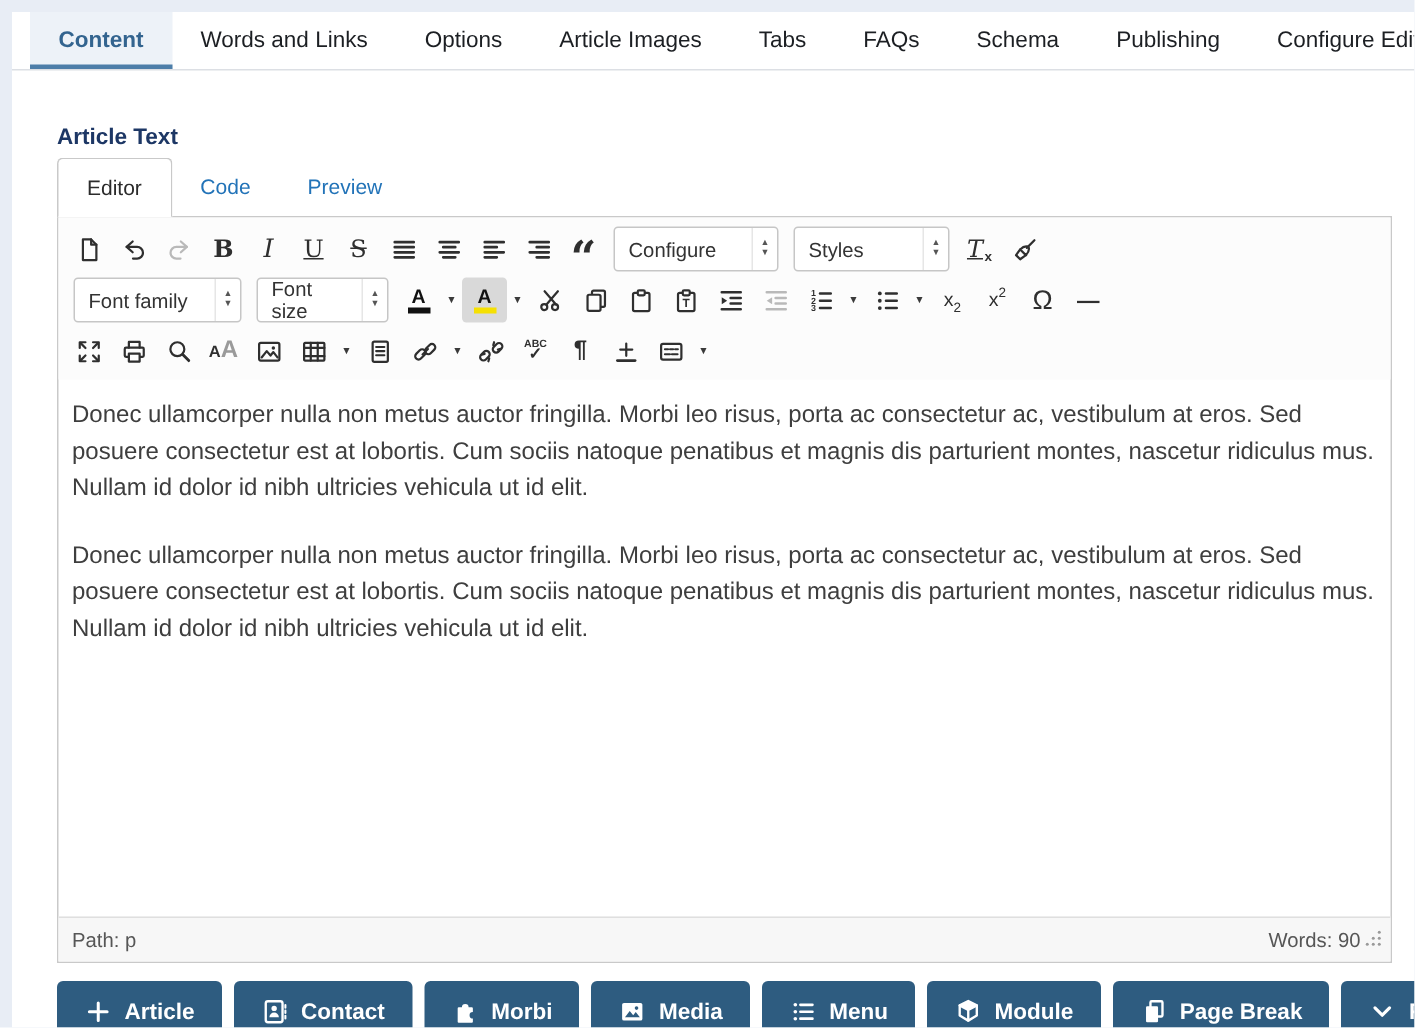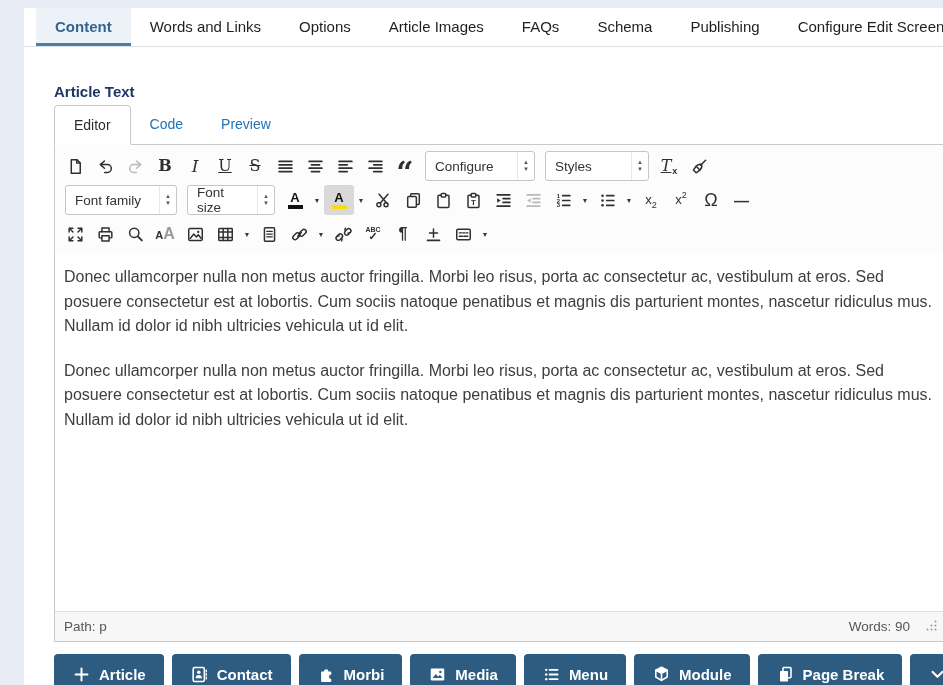--- a/index.html
+++ b/index.html
@@ -3,21 +3,21 @@
 <meta charset="utf-8">
 <style>
   :root{
     --page-bg:#e8edf5; --tab-bg:#edf2f8; --tab-text:#33648f; --tab-underline:#4d7ea9;
     --navy:#1d3765; --link:#2273b8; --btn:#2e5c80; --hl-yellow:#f5e003;
     --ico:#2f2f2f; --ico-dis:#b9b9b9;
   }
   *{box-sizing:border-box;margin:0;padding:0}
   html,body{width:943px;height:685px;overflow:hidden}
   body{font-family:"Liberation Sans",sans-serif;background:var(--page-bg);padding-top:8px}
-  .card{margin-left:24px;background:#fff;height:677px;overflow:hidden}
+  .card{margin-left:8px;background:#fff;height:677px;overflow:hidden}
 
   
   .tabbar{display:flex;height:39px;padding-left:12px;border-bottom:1px solid #dcdfe4;white-space:nowrap;overflow:hidden}
   .ptab{padding:0 19px;line-height:38px;font-size:15px;color:#1c1f23;cursor:pointer;flex:0 0 auto}
   .ptab.active{background:var(--tab-bg);color:var(--tab-text);font-weight:bold;box-shadow:inset 0 -3px 0 var(--tab-underline)}
 
   .card-body{padding:36px 15px 0 30px}
   .field-label{font-size:15px;font-weight:bold;color:var(--navy)}
 
   
@@ -72,38 +72,39 @@
   .spell{display:flex;flex-direction:column;align-items:center;line-height:1}
   .spellABC{font-size:7px;font-weight:bold;letter-spacing:0}
   .spellChk{font-size:11px;font-weight:bold;margin-top:-2px}
 
   
   .edit-area{height:358px;padding:12px 10px 0 9px;font-size:16px;line-height:24.5px;color:#3e3e3e;overflow:hidden;cursor:text}
   .edit-area p{margin-bottom:20px}
 
   
   .statusbar{height:30px;background:#f7f7f7;border-top:1px solid #dfdfdf;display:flex;justify-content:space-between;align-items:center;padding:0 6px 0 9px;font-size:13.5px;color:#565656}
-  .sb-right{display:flex;align-items:flex-end;gap:16px}
+  .sb-right{display:flex;align-items:flex-end;gap:3px}
 
   
   .xtd-row{margin-top:12px;display:flex;gap:8px}
   .xtd-btn{background:var(--btn);color:#fff;border:none;border-radius:4px;height:40px;display:inline-flex;align-items:center;gap:8px;padding:0 18px;font-size:15px;font-weight:bold;font-family:"Liberation Sans",sans-serif;cursor:pointer;flex:0 0 auto}
   .xtd-btn svg{stroke:#fff;fill:none;stroke-width:1.5;stroke-linecap:round;stroke-linejoin:round}
   .xtd-btn svg .bfill{fill:#fff;stroke:none}
   .xtd-btn svg .bcut{fill:var(--btn);stroke:none}
 </style>
 </head>
 <body>
 
 <div class="card">
   <nav class="tabbar" id="formTabs">
       <span class="ptab active">Content</span>
       <span class="ptab">Words and Links</span>
       <span class="ptab">Options</span>
       <span class="ptab">Article Images</span>
+      <span class="ptab">Tabs</span>
       <span class="ptab">FAQs</span>
       <span class="ptab">Schema</span>
       <span class="ptab">Publishing</span>
       <span class="ptab">Configure Edit Screen</span>
     </nav>
 
   <div class="card-body">
     <div class="field-label">Article Text</div>
 
     <div class="editor-wrap">

